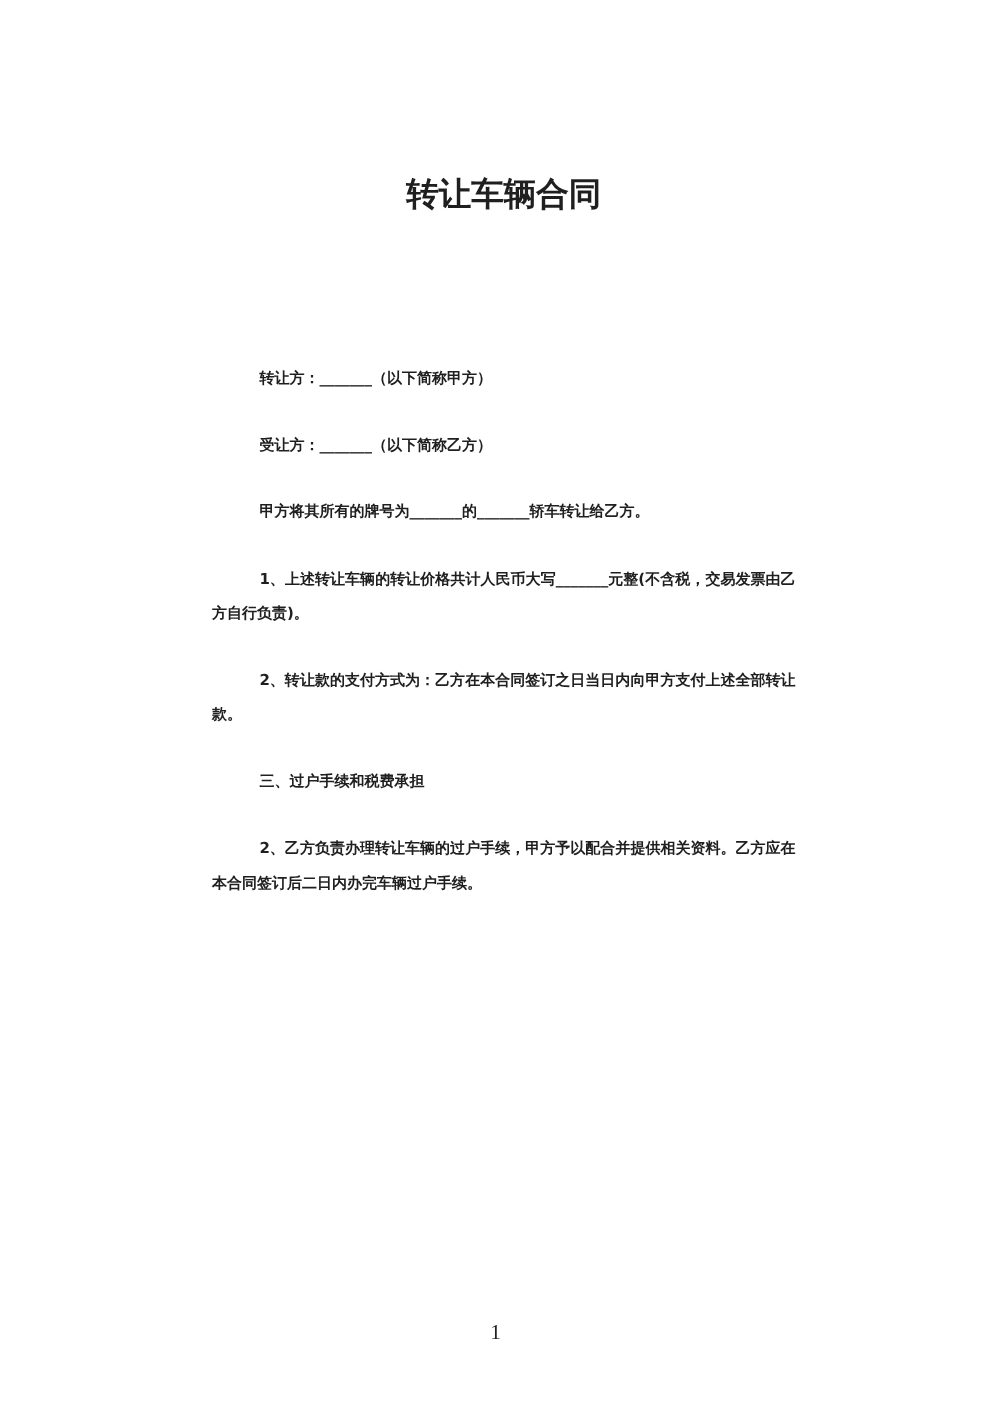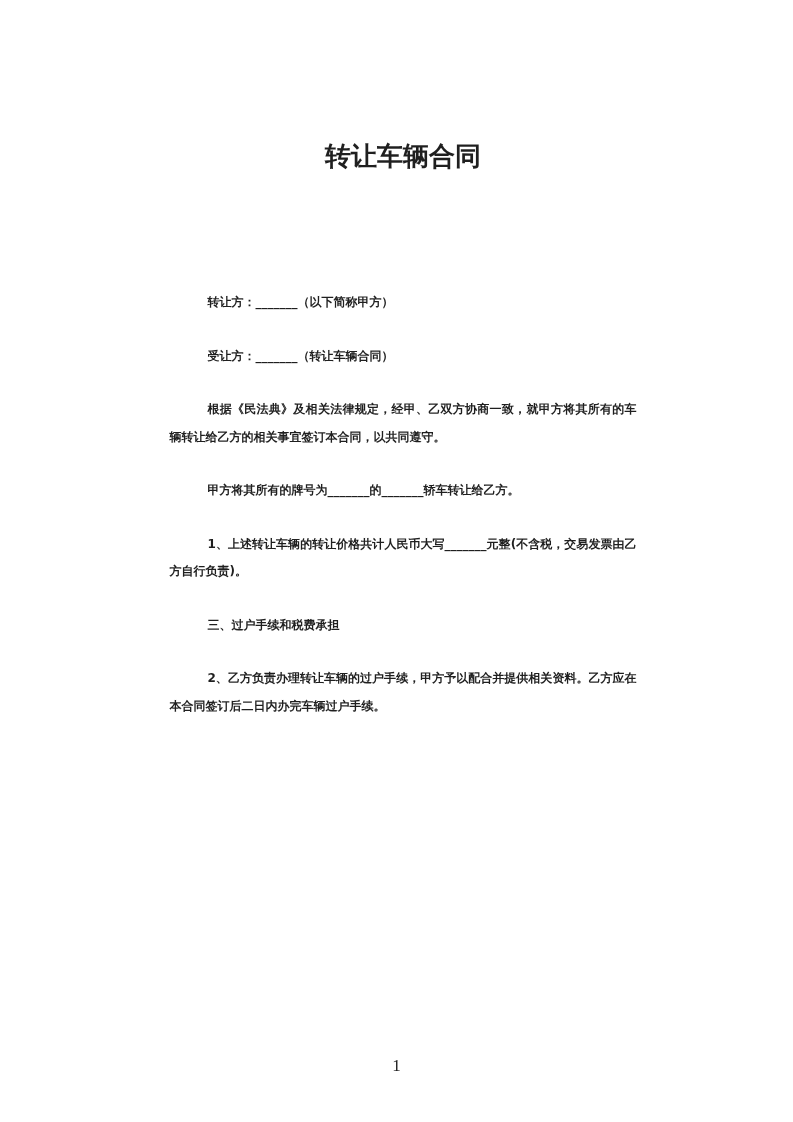--- a/index.html
+++ b/index.html
@@ -53,30 +53,30 @@
 </style>
 </head>
 <body>
 
 <div class="page">
 
   <h1 class="doc-title">转让车辆合同</h1>
 
   <p class="para first">转让方：_______（以下简称甲方）</p>
 
-  <p class="para">受让方：_______（转让车辆合同）</p>
+  <p class="para">受让方：_______（以下简称乙方）</p>
 
-  <p class="para">根据《民法典》及相关法律规定，经甲、乙双方协商一致，就甲方将其所有的车辆转让给乙方的相关事宜签订本合同，以共同遵守。</p>
 
 
   <p class="para">甲方将其所有的牌号为_______的_______轿车转让给乙方。</p>
 
 
   <p class="para">1、上述转让车辆的转让价格共计人民币大写_______元整(不含税，交易发票由乙方自行负责)。</p>
 
+  <p class="para">2、转让款的支付方式为：乙方在本合同签订之日当日内向甲方支付上述全部转让款。</p>
 
   <p class="para">三、过户手续和税费承担</p>
 
 
   <p class="para">2、乙方负责办理转让车辆的过户手续，甲方予以配合并提供相关资料。乙方应在本合同签订后二日内办完车辆过户手续。</p>
 
   <div class="page-num">1</div>
 
 </div>
 

